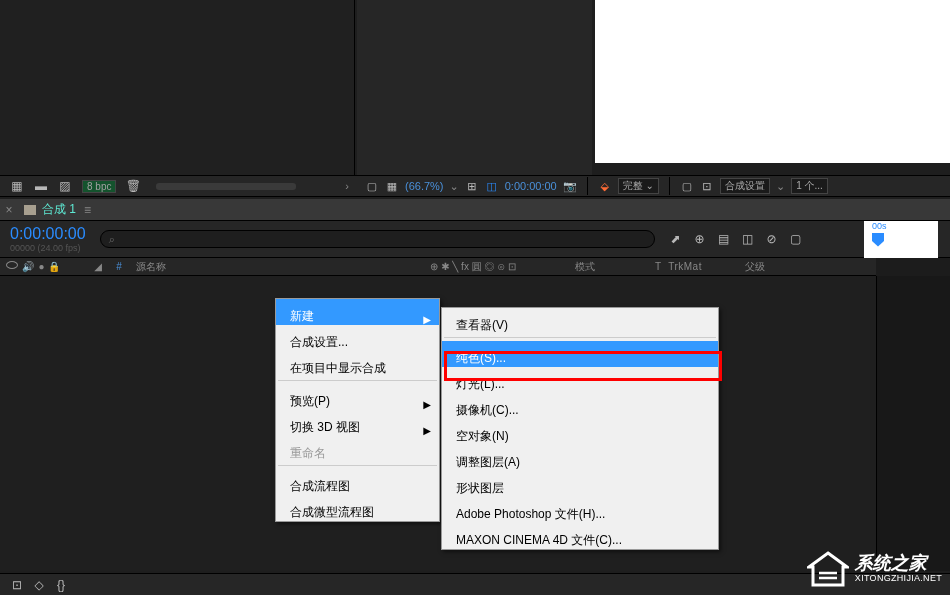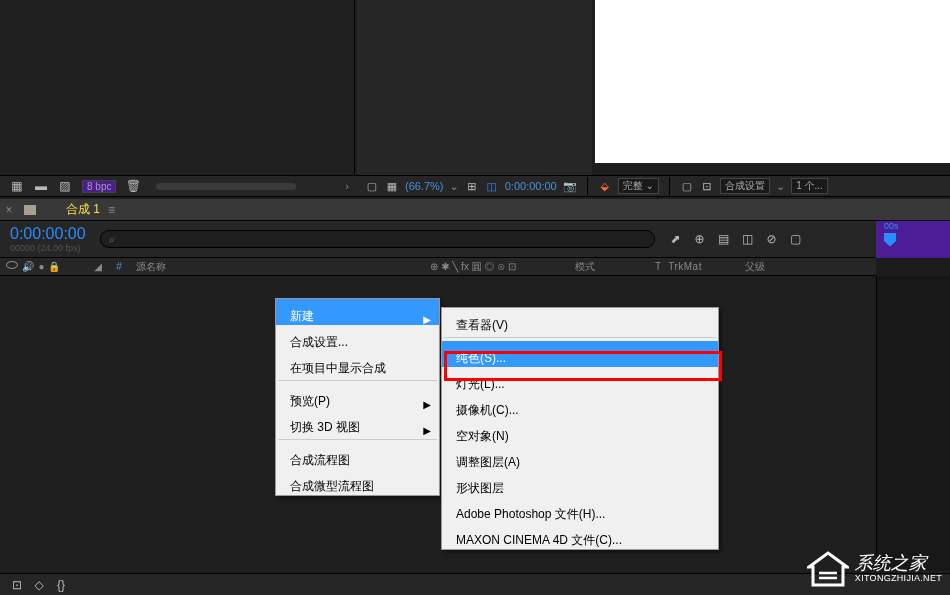--- a/index.html
+++ b/index.html
@@ -9,42 +9,42 @@
 .top-area { position:absolute; top:0; left:0; width:950px; height:175px; background:#1e1e1e; }
 .panel-left { position:absolute; top:0; left:0; width:355px; height:175px; background:#202020; border-right:1px solid #000; }
 .panel-center { position:absolute; top:0; left:357px; width:235px; height:175px; background:#262626; }
 .panel-white { position:absolute; top:0; left:595px; width:355px; height:163px; background:#fff; }
 
 
 .toolbar { position:absolute; top:175px; left:0; width:950px; height:22px; background:#262626; display:flex; align-items:center; border-top:1px solid #000; border-bottom:1px solid #000; }
 .toolbar-left { display:flex; align-items:center; gap:10px; padding-left:10px; width:355px; }
 .toolbar-right { display:flex; align-items:center; gap:6px; padding-left:10px; flex:1; font-size:11px; }
 .ic { width:14px; height:14px; display:inline-flex; align-items:center; justify-content:center; color:#b8b8b8; }
-.bpc { font-size:10px; color:#a0a0a0; border:1px solid #444; padding:0 4px; background:#4c1d95; }
+.bpc { font-size:10px; color:#a0a0a0; border:1px solid #444; padding:0 4px; background:#14532d; }
 .track { width:140px; height:7px; background:#3a3a3a; border-radius:3px; margin-left:6px; }
 .chev-r { font-size:11px; color:#888; margin-left:auto; padding-right:6px; }
 .zoom-val { color:#4a90d9; }
 .dropdown-sm { background:#1a1a1a; border:1px solid #444; padding:0 4px; font-size:10px; color:#aaa; }
 .sep-vert { width:1px; height:18px; background:#000; margin:0 4px; }
 
 
 .tl-header { position:absolute; top:199px; left:0; width:950px; height:22px; background:#383838; display:flex; align-items:center; border-bottom:1px solid #000; }
 .tl-close { width:18px; text-align:center; color:#888; }
 .tl-tab-icon { width:12px; height:10px; background:#a8a090; display:inline-block; margin:0 6px; }
-.tl-tab-label { color:#fde047;margin-left:24px; }
+.tl-tab-label { color:#5eead4; }
 .tl-tab-menu { margin-left:8px; color:#888; }
 
 
 .tc-row { position:absolute; top:221px; left:0; width:950px; height:37px; background:#262626; display:flex; align-items:center; border-bottom:1px solid #000; }
 .tc-left { padding-left:10px; }
 .tc-main { color:#2a8cff; font-size:16px; font-weight:300; }
 .tc-sub { color:#555; font-size:9px; }
 .search-box { margin-left:14px; width:555px; height:18px; background:#1e1e1e; border:1px solid #000; border-radius:9px; display:flex; align-items:center; padding-left:8px; }
 .tc-tools { display:flex; gap:10px; margin-left:14px; align-items:center; }
-.ruler { position:absolute; right:0; width:74px; height:37px; background:#4c1d95; }
+.ruler { position:absolute; right:12px; width:74px; height:37px; background:#ffffff; }
 .ruler-mark { position:absolute; top:0; left:8px; color:#2a8cff; font-size:9px; }
 .playhead { position:absolute; top:12px; left:8px; width:12px; height:14px; background:#2a8cff; clip-path:polygon(0 0,100% 0,100% 60%,50% 100%,0 60%); }
 
 
 .col-row { position:absolute; top:258px; left:0; width:950px; height:18px; background:#262626; display:flex; align-items:center; font-size:10px; color:#888; border-bottom:1px solid #000; }
 .col-a { width:88px; display:flex; gap:4px; padding-left:6px; }
 .col-tag { width:20px; text-align:center; }
 .col-num { width:22px; text-align:center; color:#4a90d9; }
 .col-name { width:300px; padding-left:6px; }
 .col-sw { width:145px; }
@@ -71,21 +71,21 @@
 .ctx1 { top:298px; left:275px; width:165px; }
 .ctx2 { top:307px; left:441px; width:278px; }
 
 
 .redbox { position:absolute; top:351px; left:444px; width:278px; height:30px; border:3px solid #ff0000; z-index:25; pointer-events:none; }
 
 
 .wm { position:absolute; bottom:8px; right:8px; display:flex; align-items:center; gap:6px; color:#fff; z-index:30; }
 .wm-ic { width:42px; height:36px; }
 .wm-txt { line-height:1.1; }
-.wm-cn { font-size:18px; font-style:italic; font-weight:normal; }
+.wm-cn { font-size:18px; font-style:italic; font-weight:bold; }
 .wm-en { font-size:9px; letter-spacing:0.3px; }
 
 .eye { width:12px; height:8px; border:1px solid #888; border-radius:50%; display:inline-block; }
 </style>
 </head>
 <body>
 
 <div class="top-area">
   <div class="panel-left"></div>
   <div class="panel-center"></div>
@@ -189,20 +189,21 @@
   <div class="ctx-item">在项目中显示合成</div>
   <div class="ctx-sep"></div>
   <div class="ctx-item">
       <span>预览(P)</span>
       <span class="ctx-arr">▶</span>
     </div>
   <div class="ctx-item">
       <span>切换 3D 视图</span>
       <span class="ctx-arr">▶</span>
     </div>
+  <div class="ctx-item disabled">重命名</div>
   <div class="ctx-sep"></div>
   <div class="ctx-item">合成流程图</div>
   <div class="ctx-item">合成微型流程图</div>
 </div>
 
 <div class="ctx ctx2">
   <div class="ctx-item">查看器(V)</div>
   <div class="ctx-sep"></div>
   <div class="ctx-item hl">纯色(S)...</div>
   <div class="ctx-item">灯光(L)...</div>

